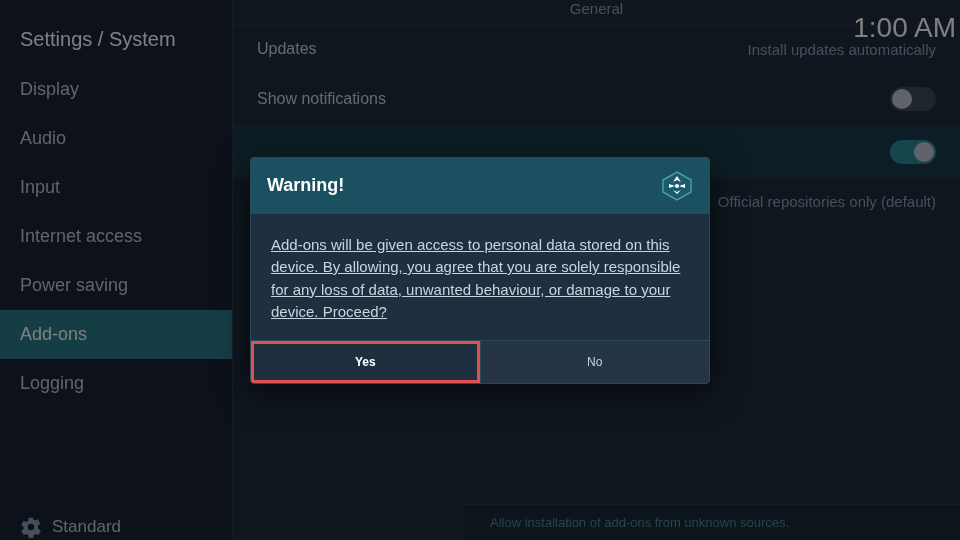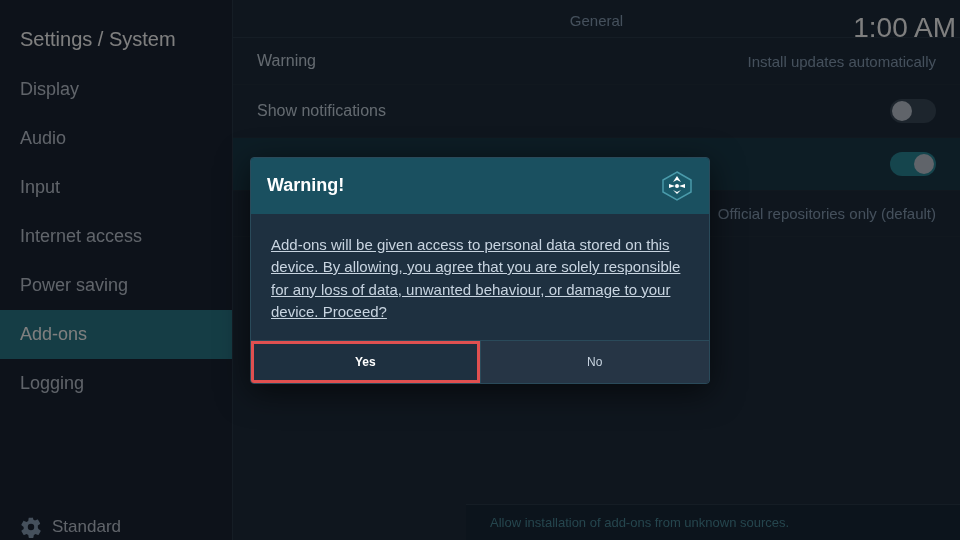--- a/index.html
+++ b/index.html
@@ -78,21 +78,21 @@
       position: absolute;
       left: 233px;
       top: 0;
       width: 727px;
       height: 540px;
       background: #1e2d3d;
     }
 
     .section-header {
       text-align: center;
-      padding: 12px 0 8px;
+      padding: 0 0 8px;
       font-size: 15px;
       color: #8aa0b8;
       border-bottom: 1px solid #2a3a4a;
     }
 
     .settings-row {
       display: flex;
       justify-content: space-between;
       align-items: center;
       padding: 14px 24px;
@@ -277,21 +277,21 @@
     <span>Standard</span>
   </div>
 </div>
 
 <div class="divider-v"></div>
 
 <div class="main">
   <div class="section-header">General</div>
 
   <div class="settings-row">
-    <span>Warning</span>
+    <span>Updates</span>
     <span class="setting-value">Install updates automatically</span>
   </div>
 
   <div class="settings-row">
     <span>Show notifications</span>
     <div class="toggle off"></div>
   </div>
 
   <div class="settings-row teal-bg">
     <span></span>

